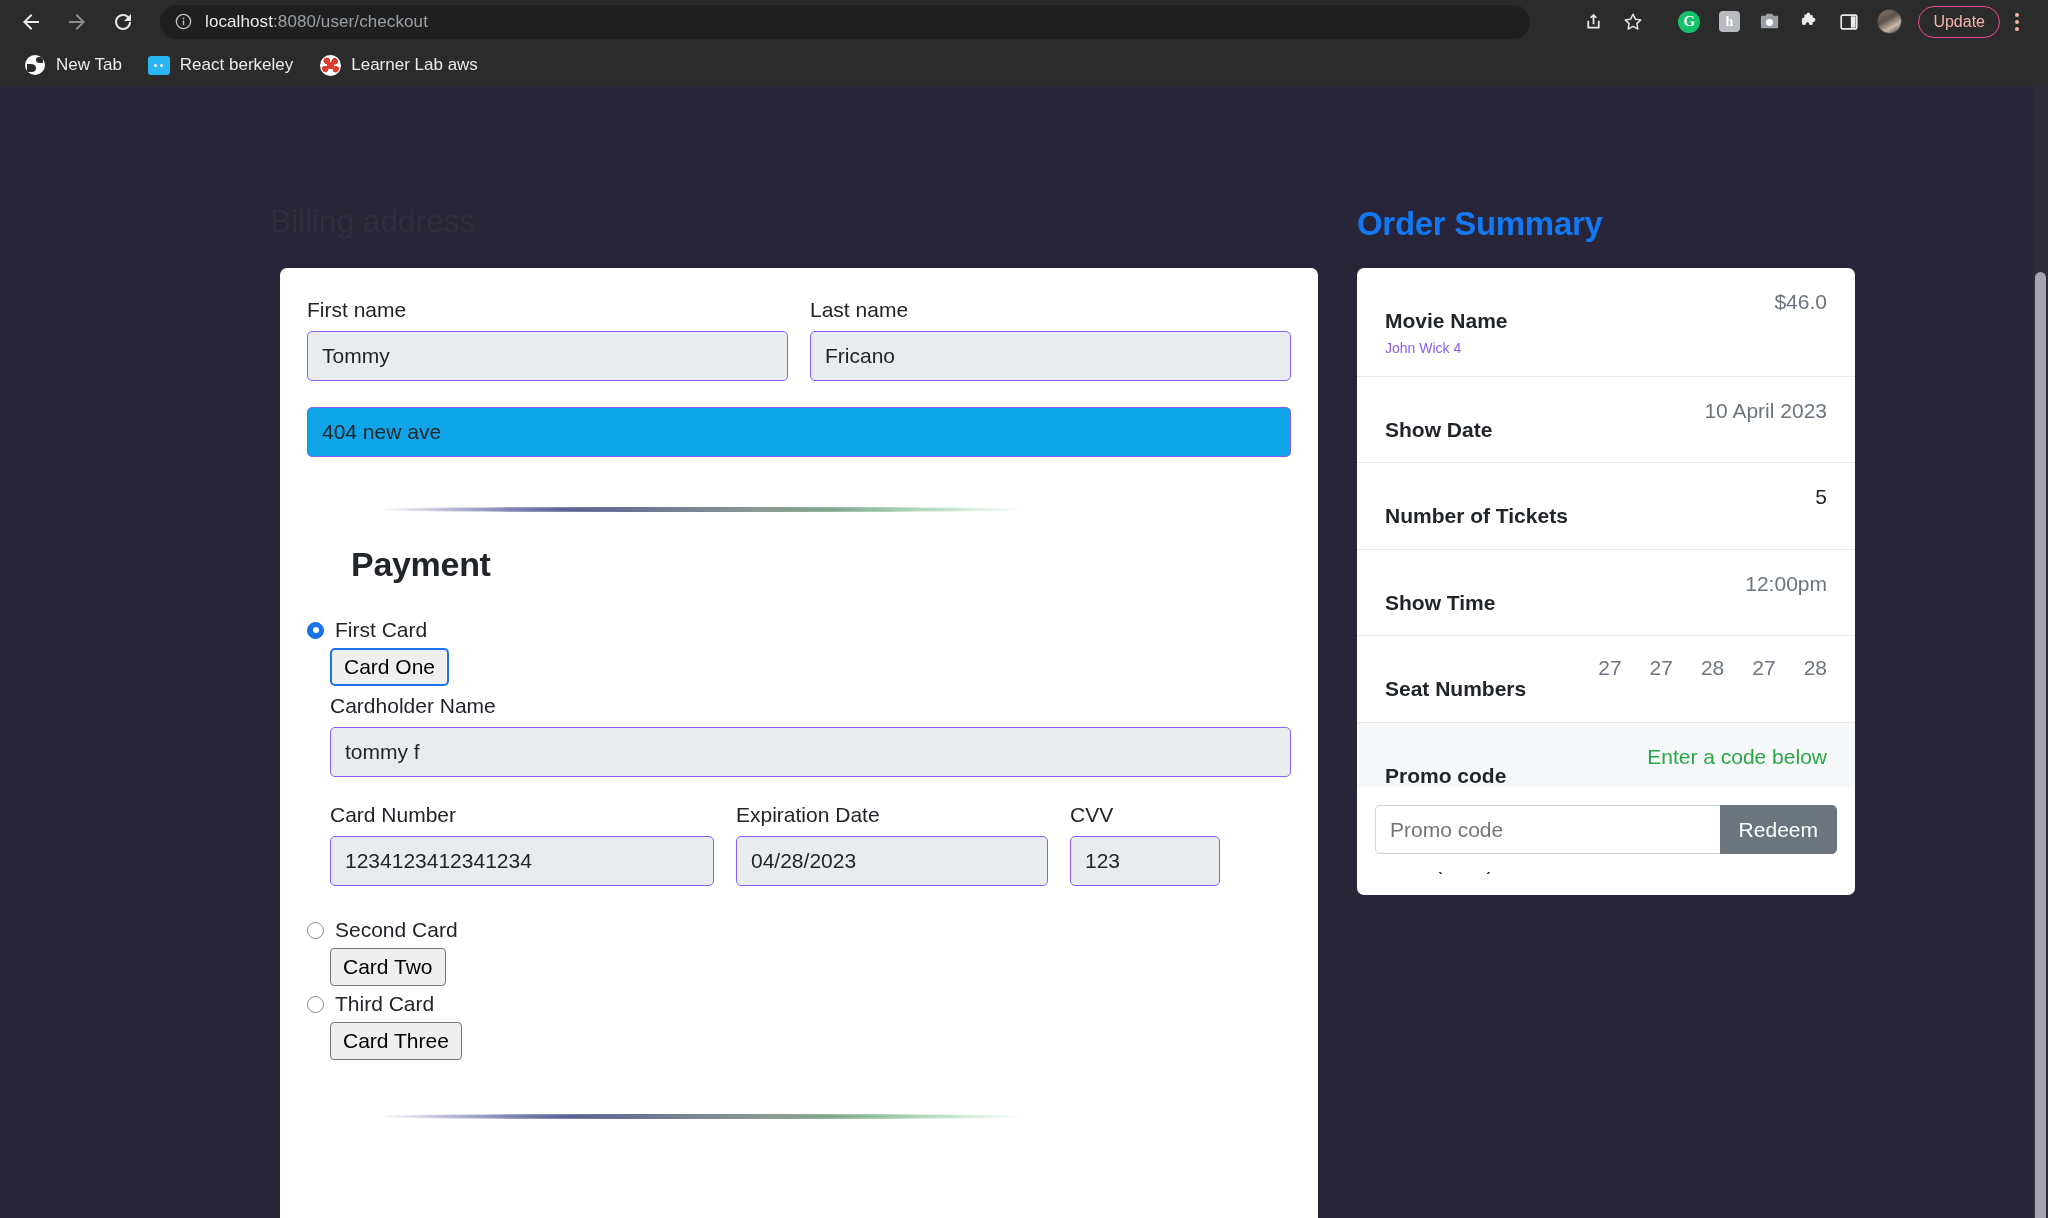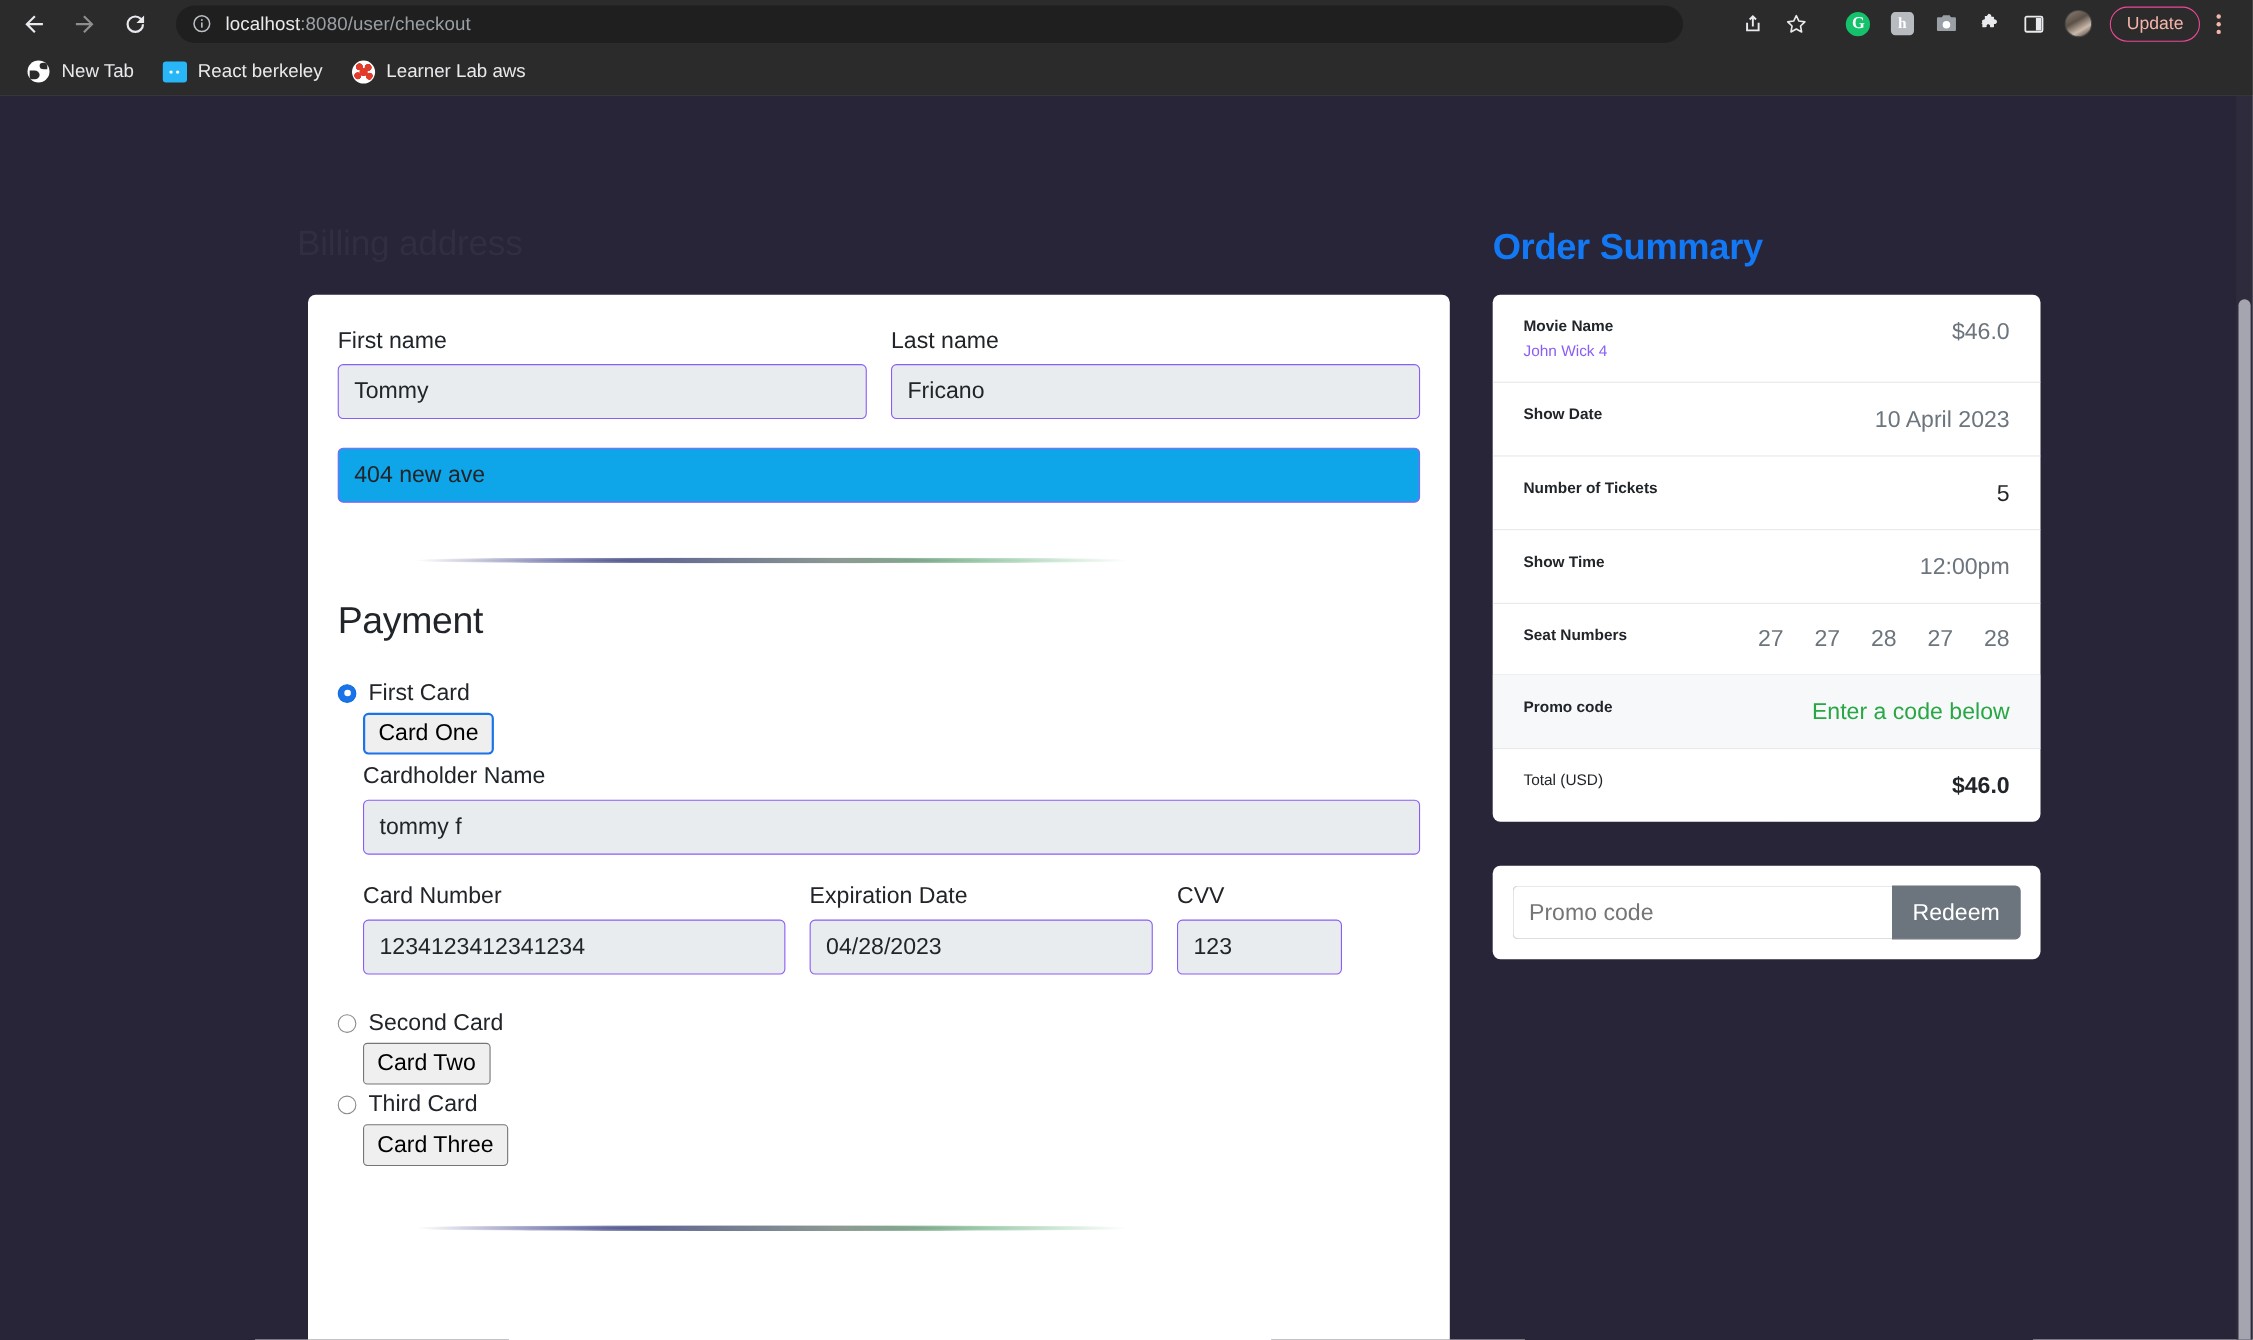--- a/index.html
+++ b/index.html
@@ -262,24 +262,25 @@
         #6dbb86 88%,
         #7cc492 100%);
     -webkit-mask-image: radial-gradient(ellipse 50% 120% at 50% 50%, #000 35%, transparent 82%);
             mask-image: radial-gradient(ellipse 50% 120% at 50% 50%, #000 35%, transparent 82%);
     border-radius: 50%;
     transform: scaleY(1.1);
   }
 
   .section-title {
     font-size: 34px;
-    font-weight: 400;
+    font-weight: 700;
     color: #212529;
     margin-top: 28px;
     letter-spacing: -0.3px;
+    margin-left: 44px;
   }
 
   
   .radio-row {
     display: flex;
     align-items: center;
     gap: 11px;
     margin-top: 0;
   }
   .radio {
@@ -340,24 +341,25 @@
   .sum-row {
     display: flex;
     align-items: flex-start;
     justify-content: space-between;
     padding: 20px 28px;
     border-bottom: 1px solid #e6e8ea;
   }
   .sum-row:last-child { border-bottom: none; }
   .sum-row.promo { background: #f7f8fa; }
   .sum-label {
-    font-size: 14px;
+    font-size: 21px;
     font-weight: 700;
     color: #212529;
     line-height: 1.22;
+    margin-top: 20px;
   }
   .sum-label.plain { font-weight: 400; }
   .sum-sub {
     font-size: 14px;
     color: #8b5cf6;
     margin-top: 6px;
     font-weight: 400;
   }
   .sum-value {
     font-size: 21px;

